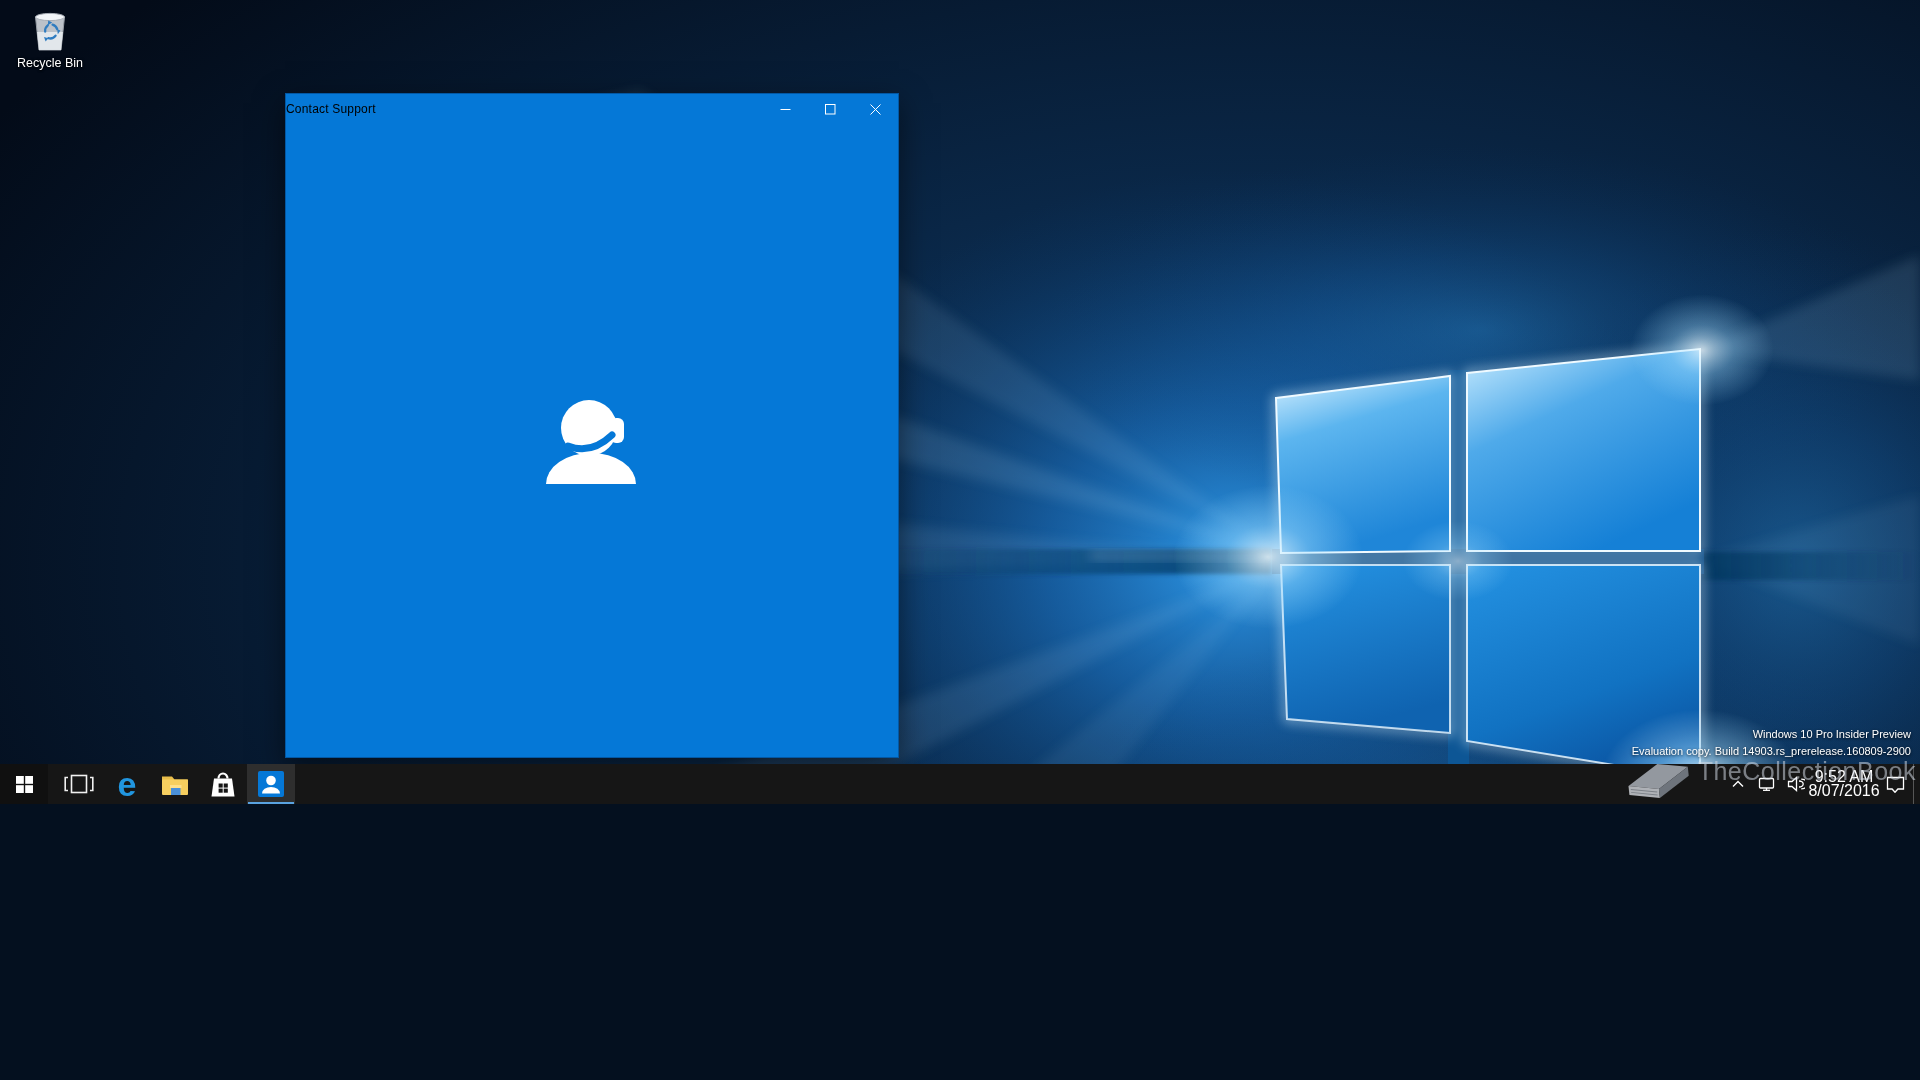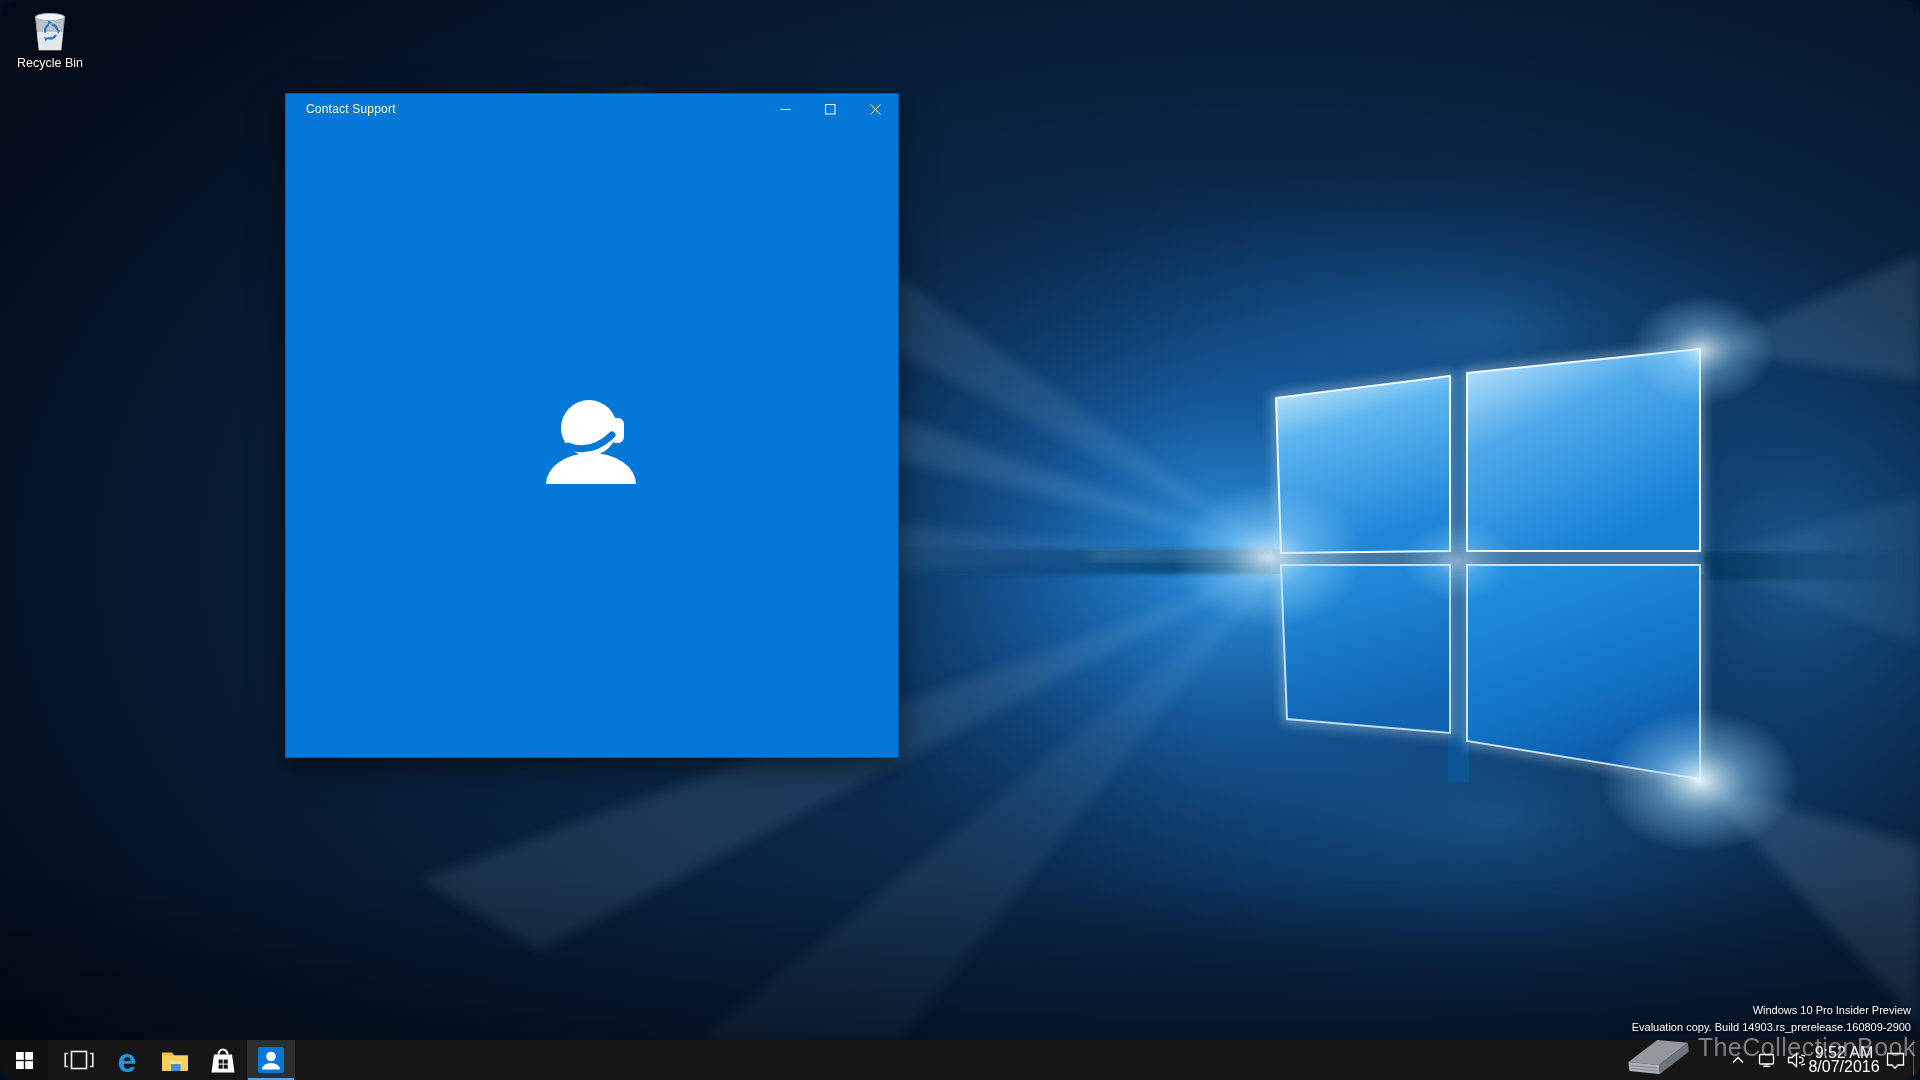--- a/index.html
+++ b/index.html
@@ -1,34 +1,34 @@
 <!DOCTYPE html>
 <html><head>
 <meta charset="utf-8">
 <style>
   * { margin:0; padding:0; box-sizing:border-box; }
   html,body { width:1920px; height:1080px; overflow:hidden; background:#04101f;
               font-family:"Liberation Sans","DejaVu Sans",sans-serif; }
-  .stage { position:relative; width:1920px; height:1080px; overflow:hidden;border-radius:18px; }
+  .stage { position:relative; width:1920px; height:804px; overflow:hidden; }
 
   
   .wallpaper { position:absolute; inset:0; z-index:0; }
 
   
   .desktop-icon { position:absolute; left:8px; top:8px; width:84px; z-index:2;
                   display:flex; flex-direction:column; align-items:center; cursor:default; }
   .desktop-icon .label { margin-top:2px; font-size:12.5px; color:#fff;
                          text-shadow:0 1px 2px rgba(0,0,0,.9), 0 0 3px rgba(0,0,0,.7); }
 
   
   .app-window { position:absolute; left:285px; top:93px; width:614px; height:665px;
                 background:#0578d7; z-index:10; box-shadow:0 10px 28px rgba(0,0,0,.5);
                 border:1px solid rgba(0,30,70,.35); display:flex; flex-direction:column; }
   .titlebar { height:30px; display:flex; align-items:center; flex:0 0 auto; }
-  .titlebar .title { padding-left:20px; font-size:12px; color:#fef9c3; letter-spacing:.2px; }
+  .titlebar .title { padding-left:0; font-size:12px; color:#000000; letter-spacing:.2px; }
   .caption-buttons { margin-left:auto; display:flex; height:100%; }
   .caption-btn { width:45px; height:100%; display:flex; align-items:center; justify-content:center;
                  background:transparent; border:none; cursor:default; }
   .window-body { flex:1; display:flex; align-items:center; justify-content:center; }
 
   
   .taskbar { position:absolute; left:0; bottom:0; width:1920px; height:40px; z-index:50;
              background:#161616; display:flex; align-items:stretch; }
   .tb-btn { width:48px; display:flex; align-items:center; justify-content:center;
             background:transparent; border:none; position:relative; cursor:default; }

